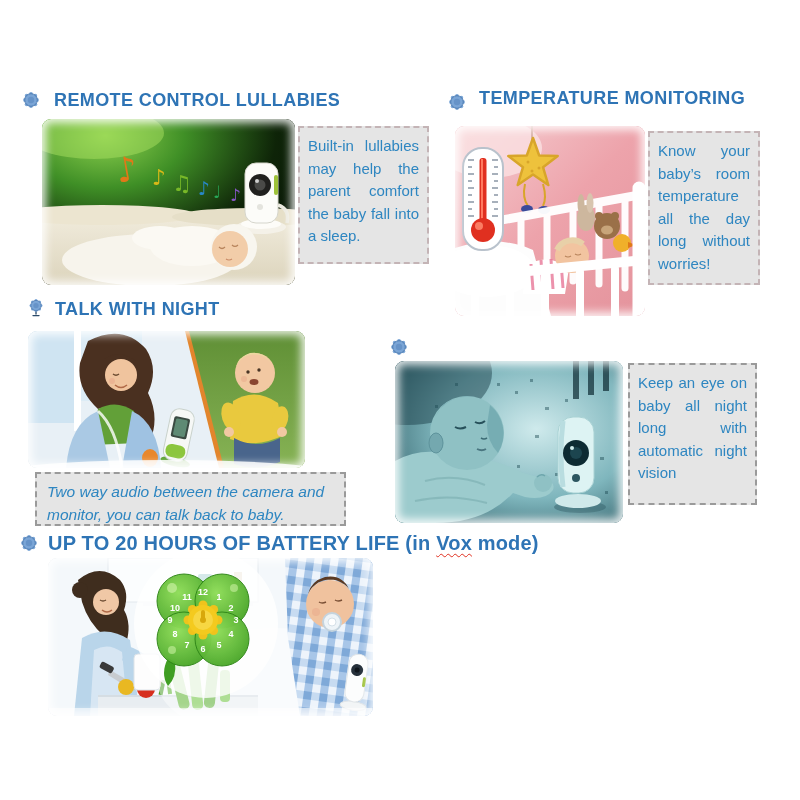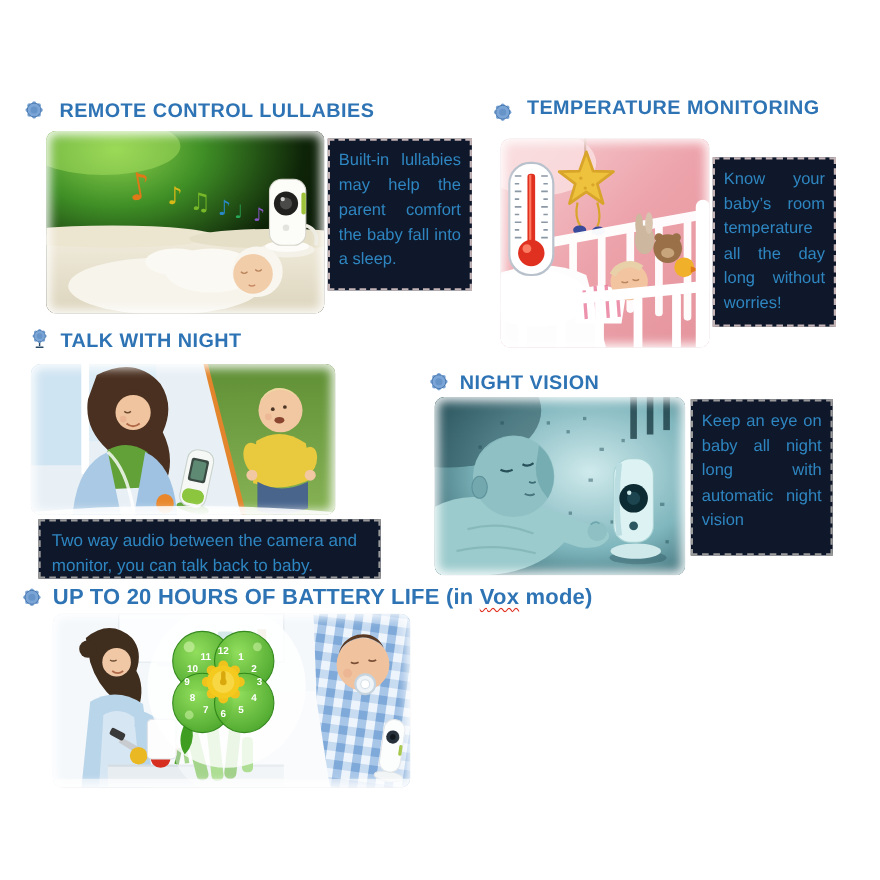--- a/index.html
+++ b/index.html
@@ -9,23 +9,23 @@
   .heading { position:absolute; color:#2E74B5; font-weight:bold; font-size:18px;
              letter-spacing:.4px; white-space:pre; line-height:22px; }
   .heading.small { font-size:20px; letter-spacing:.2px; }
   .gear { position:absolute; width:18px; height:18px; display:block; }
   .gear svg { display:block; width:100%; height:100%; overflow:visible; }
   .photo { position:absolute; border-radius:9px; overflow:hidden; background:#eee; }
   .photo svg { display:block; width:100%; height:100%; }
   .vig { position:absolute; inset:0; border-radius:9px; pointer-events:none;
          box-shadow: inset 0 0 9px 4px rgba(255,255,255,.85); }
   .cap { position:absolute; border:2px dashed #C4B4B6; color:#2E86C1; font-size:15px;
-         line-height:1.5; padding:7px 8px; text-align:justify; background:#0f172a; }
+         line-height:1.5; padding:7px 8px; text-align:justify; background:#e5e5e5; }
   .cap.gray { border-color:#9A9A9A; }
-  .cap.left { text-align:left; }
+  .cap.left { text-align:left;font-style:italic; }
   .vox { text-decoration:underline; text-decoration-style:wavy; text-decoration-color:#E03020;
          text-decoration-thickness:1px; text-underline-offset:3px; }
   .clk { font-family:"Liberation Sans", sans-serif; font-size:9px; font-weight:bold;
          fill:#ffffff; text-anchor:middle; }
   .note { font-family:"DejaVu Sans", sans-serif; font-weight:bold; }
 </style>
 </head>
 <body>
 
 <div class="canvas">
@@ -186,21 +186,21 @@
         <path d="M37 34h6 M39 41h4 M37 48h6 M39 55h4 M37 62h6 M39 69h4 M37 76h6 M39 83h4 M37 90h6" stroke="#8A97A5" stroke-width="1.5"></path>
         <rect x="24.5" y="32" width="7" height="64" rx="3" fill="#E03020"></rect>
         <rect x="26" y="33" width="2" height="61" fill="#FF7A60"></rect>
         <circle cx="28" cy="104" r="12" fill="#E03020"></circle>
         <circle cx="24" cy="100" r="4" fill="#FF8A70" opacity="0.85"></circle>
       </g>
     </svg>
     <div class="vig"></div>
   </div>
 
-  <div class="cap" style="left:648px;top:143px;width:112px;height:154px">Know your baby’s room temperature all the day long without worries!</div>
+  <div class="cap" style="left:648px;top:131px;width:112px;height:154px">Know your baby’s room temperature all the day long without worries!</div>
 
   <span class="gear" style="left:27px;top:299px">
     <svg viewBox="0 0 18 22">
       <g fill="#7AA5D6">
           <circle cx="15" cy="8" r="1.9"></circle>
           <circle cx="3" cy="8" r="1.9"></circle>
           <circle cx="9" cy="14" r="1.9"></circle>
           <circle cx="9" cy="2" r="1.9"></circle>
           <circle cx="13.3" cy="12.3" r="1.9"></circle>
           <circle cx="4.7" cy="3.7" r="1.9"></circle>
@@ -279,21 +279,20 @@
           <circle cx="9" cy="3" r="1.9"></circle>
           <circle cx="13.3" cy="13.3" r="1.9"></circle>
           <circle cx="4.7" cy="4.7" r="1.9"></circle>
           <circle cx="13.3" cy="4.7" r="1.9"></circle>
           <circle cx="4.7" cy="13.3" r="1.9"></circle>
         </g>
       <circle cx="9" cy="9" r="6.3" fill="#7AA5D6" stroke="#4A77AD" stroke-width="0.9"></circle>
       <circle cx="9" cy="9" r="3.2" fill="#6693C8"></circle>
     </svg>
   </span>
-  <div class="heading" style="left:418px;top:337px">NIGHT VISION</div>
 
   <div class="photo" style="left:395px;top:361px;width:228px;height:162px">
     <svg viewBox="0 0 228 162">
       <defs>
         <radialGradient id="N1g" cx="0.62" cy="0.42" r="0.78">
           <stop offset="0" stop-color="#CFEAEC"></stop>
             <stop offset="0.55" stop-color="#7FB6BD"></stop>
           <stop offset="1" stop-color="#2C5A63"></stop>
         </radialGradient>
       </defs>

